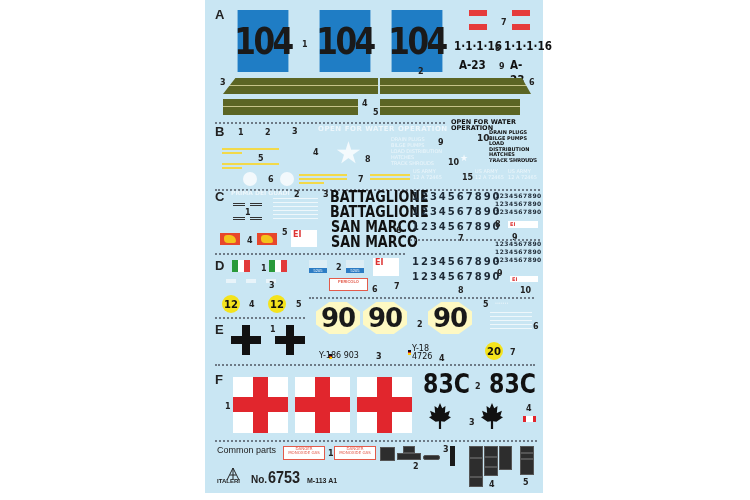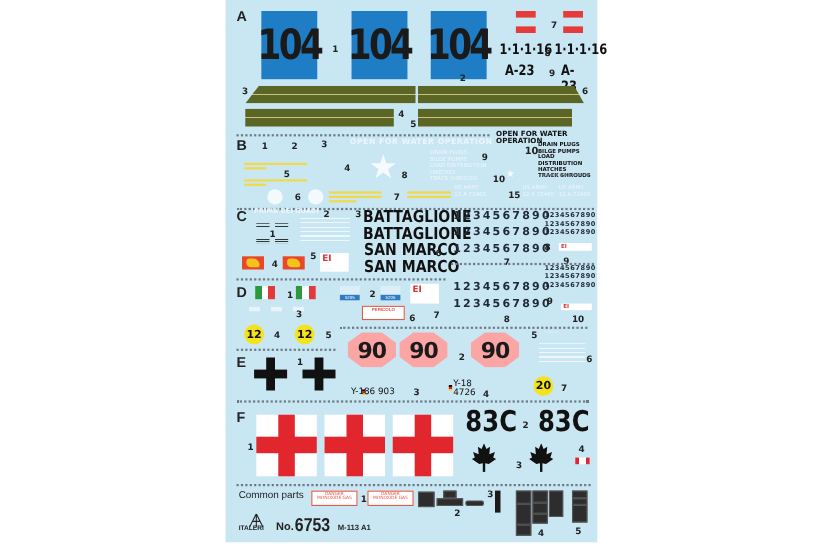--- a/index.html
+++ b/index.html
@@ -16,21 +16,21 @@
   .wtext{position:absolute;color:#ecf6fb;font-size:5px;font-family:"DejaVu Sans",sans-serif;line-height:6px;}
   .ytext{position:absolute;background:#f2d94a;height:2px;}
   .btext{position:absolute;font-family:"DejaVu Sans",sans-serif;font-weight:bold;color:#111;font-size:5px;line-height:5.5px;}
   .digits{position:absolute;font-family:"DejaVu Sans",sans-serif;font-weight:bold;color:#1e2a36;letter-spacing:2px;}
   .batt{position:absolute;font-family:"DejaVu Sans",sans-serif;font-weight:bold;color:#111;font-size:15px;transform:scaleX(0.85);transform-origin:left;}
   .flagit{position:absolute;width:18px;height:12px;background:linear-gradient(90deg,#2a9a3b 0 33%,#ffffff 33% 66%,#e23a3a 66%);}
   .lionflag{position:absolute;width:20px;height:12px;background:#e8472b;}
   .lionflag::after{content:"";position:absolute;left:4px;top:2px;width:12px;height:8px;background:#f3c31b;border-radius:3px 6px 2px 4px;}
   .eicard{position:absolute;background:#ffffff;color:#d33;font-weight:bold;font-family:"DejaVu Sans",sans-serif;}
   .circle12{position:absolute;border-radius:50%;background:#f4e31c;color:#111;font-weight:bold;font-family:"DejaVu Sans",sans-serif;display:flex;align-items:center;justify-content:center;}
-  .octa{position:absolute;width:44px;height:32px;background:#fca5a5;clip-path:polygon(30% 0,70% 0,100% 30%,100% 70%,70% 100%,30% 100%,0 70%,0 30%);color:#1a1a1a;font-family:"DejaVu Sans",sans-serif;font-weight:bold;font-size:20px;display:flex;align-items:center;justify-content:center;letter-spacing:-1px;}
+  .octa{position:absolute;width:44px;height:32px;background:#fef9c3;clip-path:polygon(30% 0,70% 0,100% 30%,100% 70%,70% 100%,30% 100%,0 70%,0 30%);color:#1a1a1a;font-family:"DejaVu Sans",sans-serif;font-weight:bold;font-size:26px;display:flex;align-items:center;justify-content:center;letter-spacing:-1px;}
   .iron{position:absolute;width:30px;height:30px;}
   .iron::before{content:"";position:absolute;left:11px;top:0;width:8px;height:30px;background:#111;}
   .iron::after{content:"";position:absolute;left:0;top:11px;width:30px;height:8px;background:#111;}
   .redcross{position:absolute;width:55px;height:56px;background:#ffffff;}
   .redcross::before{content:"";position:absolute;left:20px;top:0;width:15px;height:56px;background:#e1262d;}
   .redcross::after{content:"";position:absolute;left:0;top:20px;width:55px;height:15px;background:#e1262d;}
   .c83{position:absolute;font-family:"DejaVu Sans",sans-serif;font-weight:bold;font-size:26px;color:#111;transform:scaleX(0.85);transform-origin:left;}
   .danger{position:absolute;width:40px;height:12px;background:#fff;border:1px solid #e35a4a;color:#e35a4a;font-size:4px;text-align:center;line-height:4px;font-family:"DejaVu Sans",sans-serif;}
   .plate{position:absolute;background:#2d2d2d;border:1px solid #555;}
   .footer-brand{position:absolute;font-family:"Liberation Sans",sans-serif;font-weight:bold;color:#222;}

